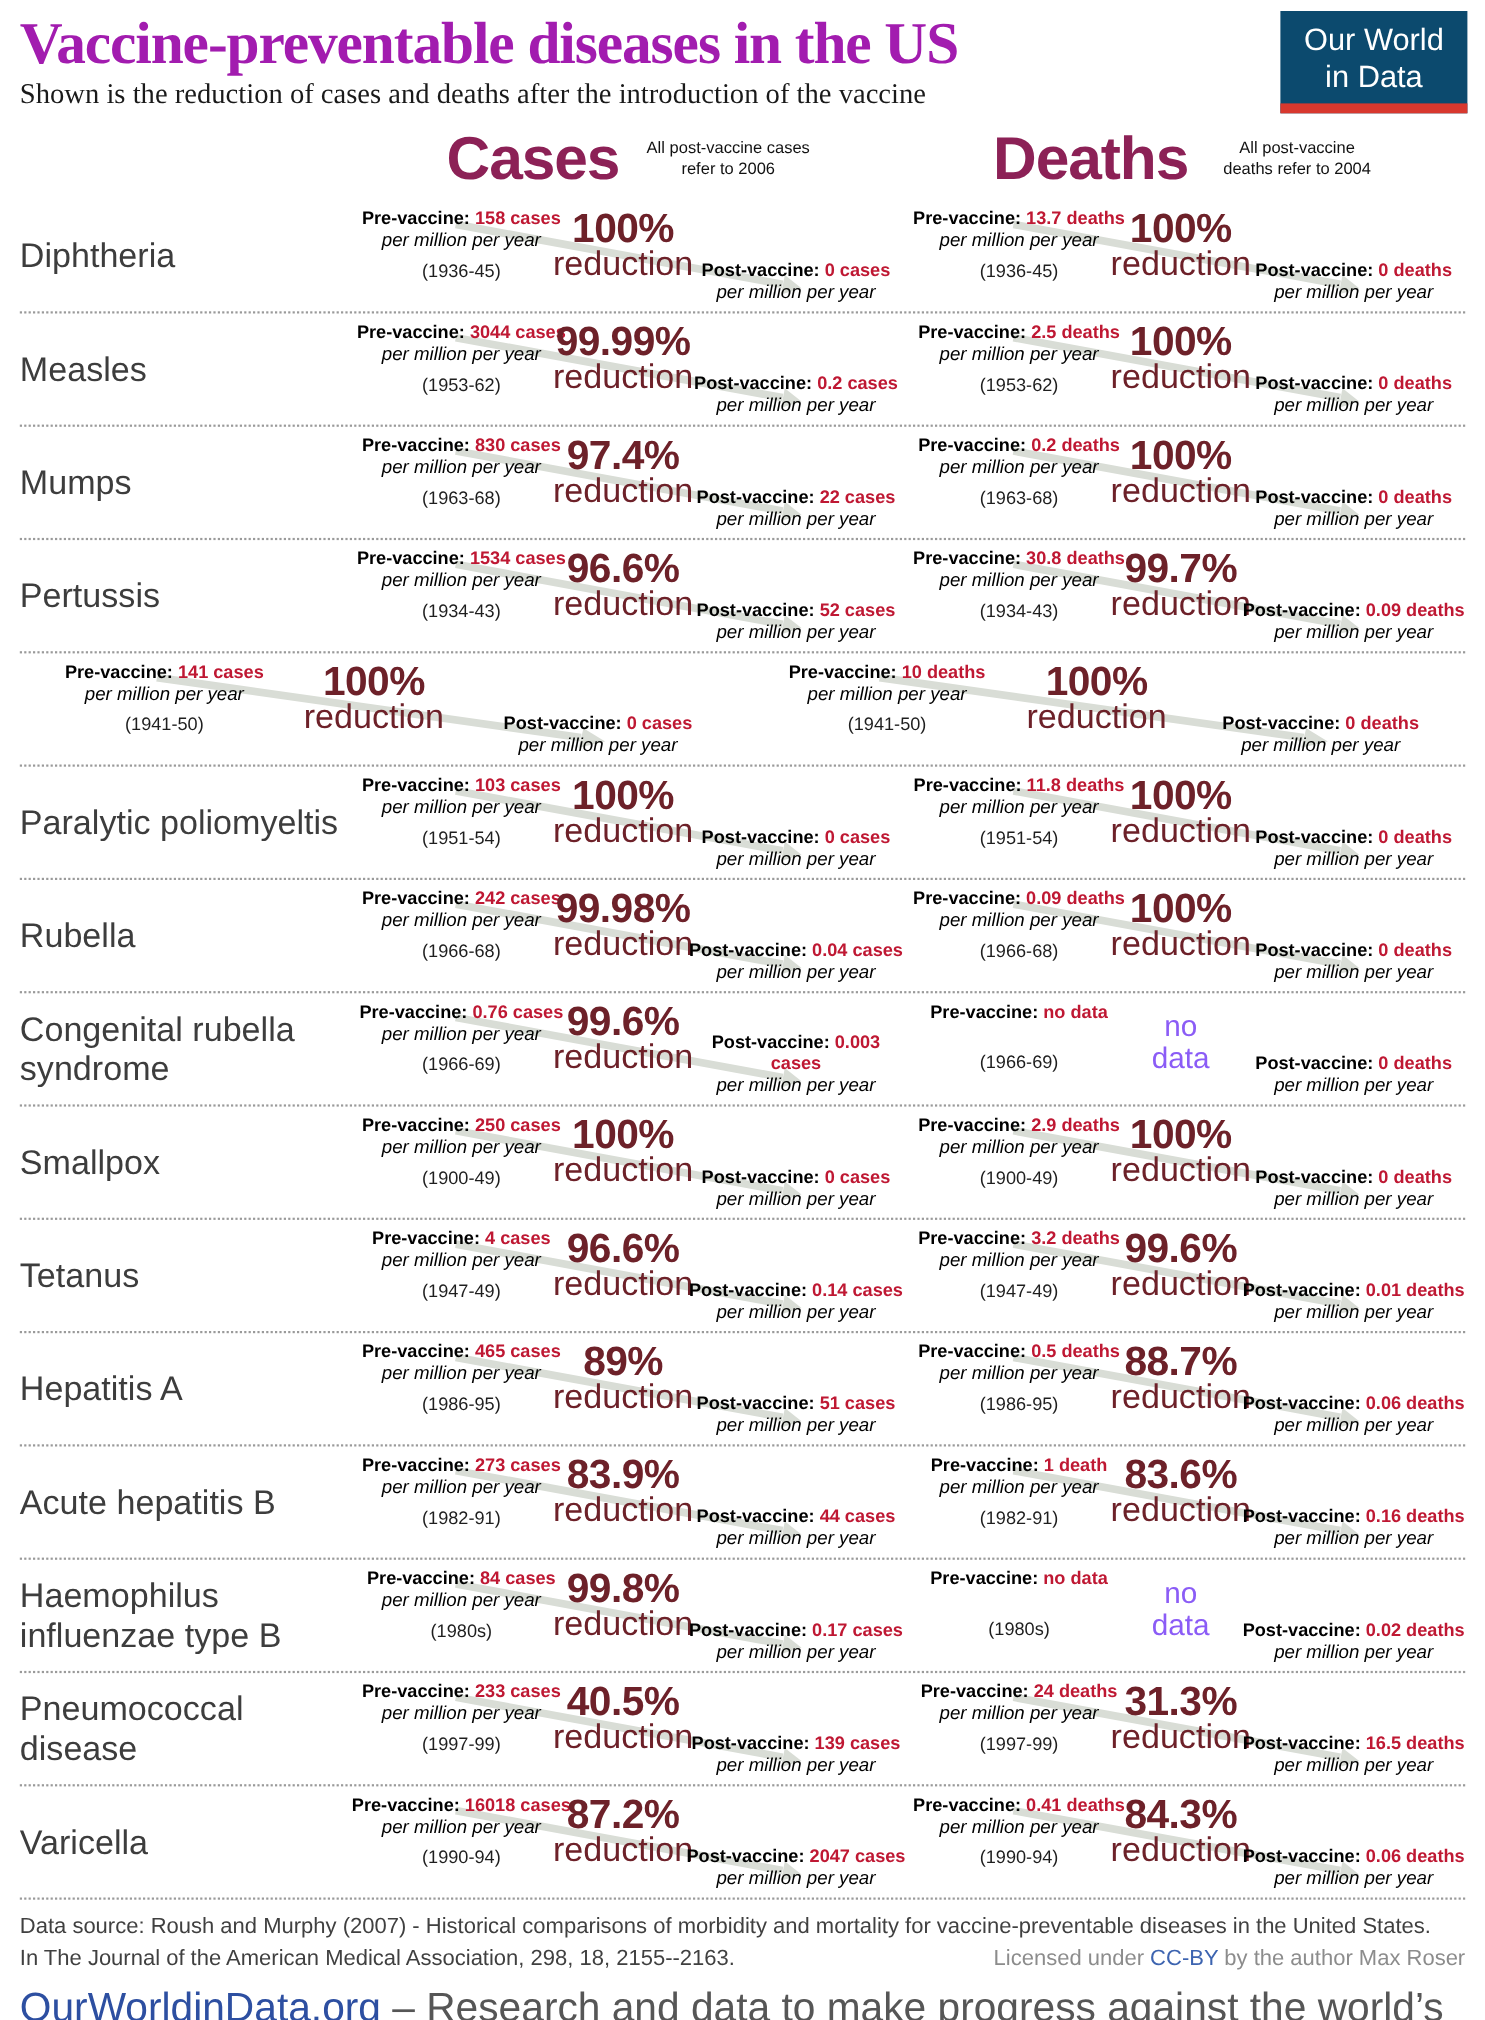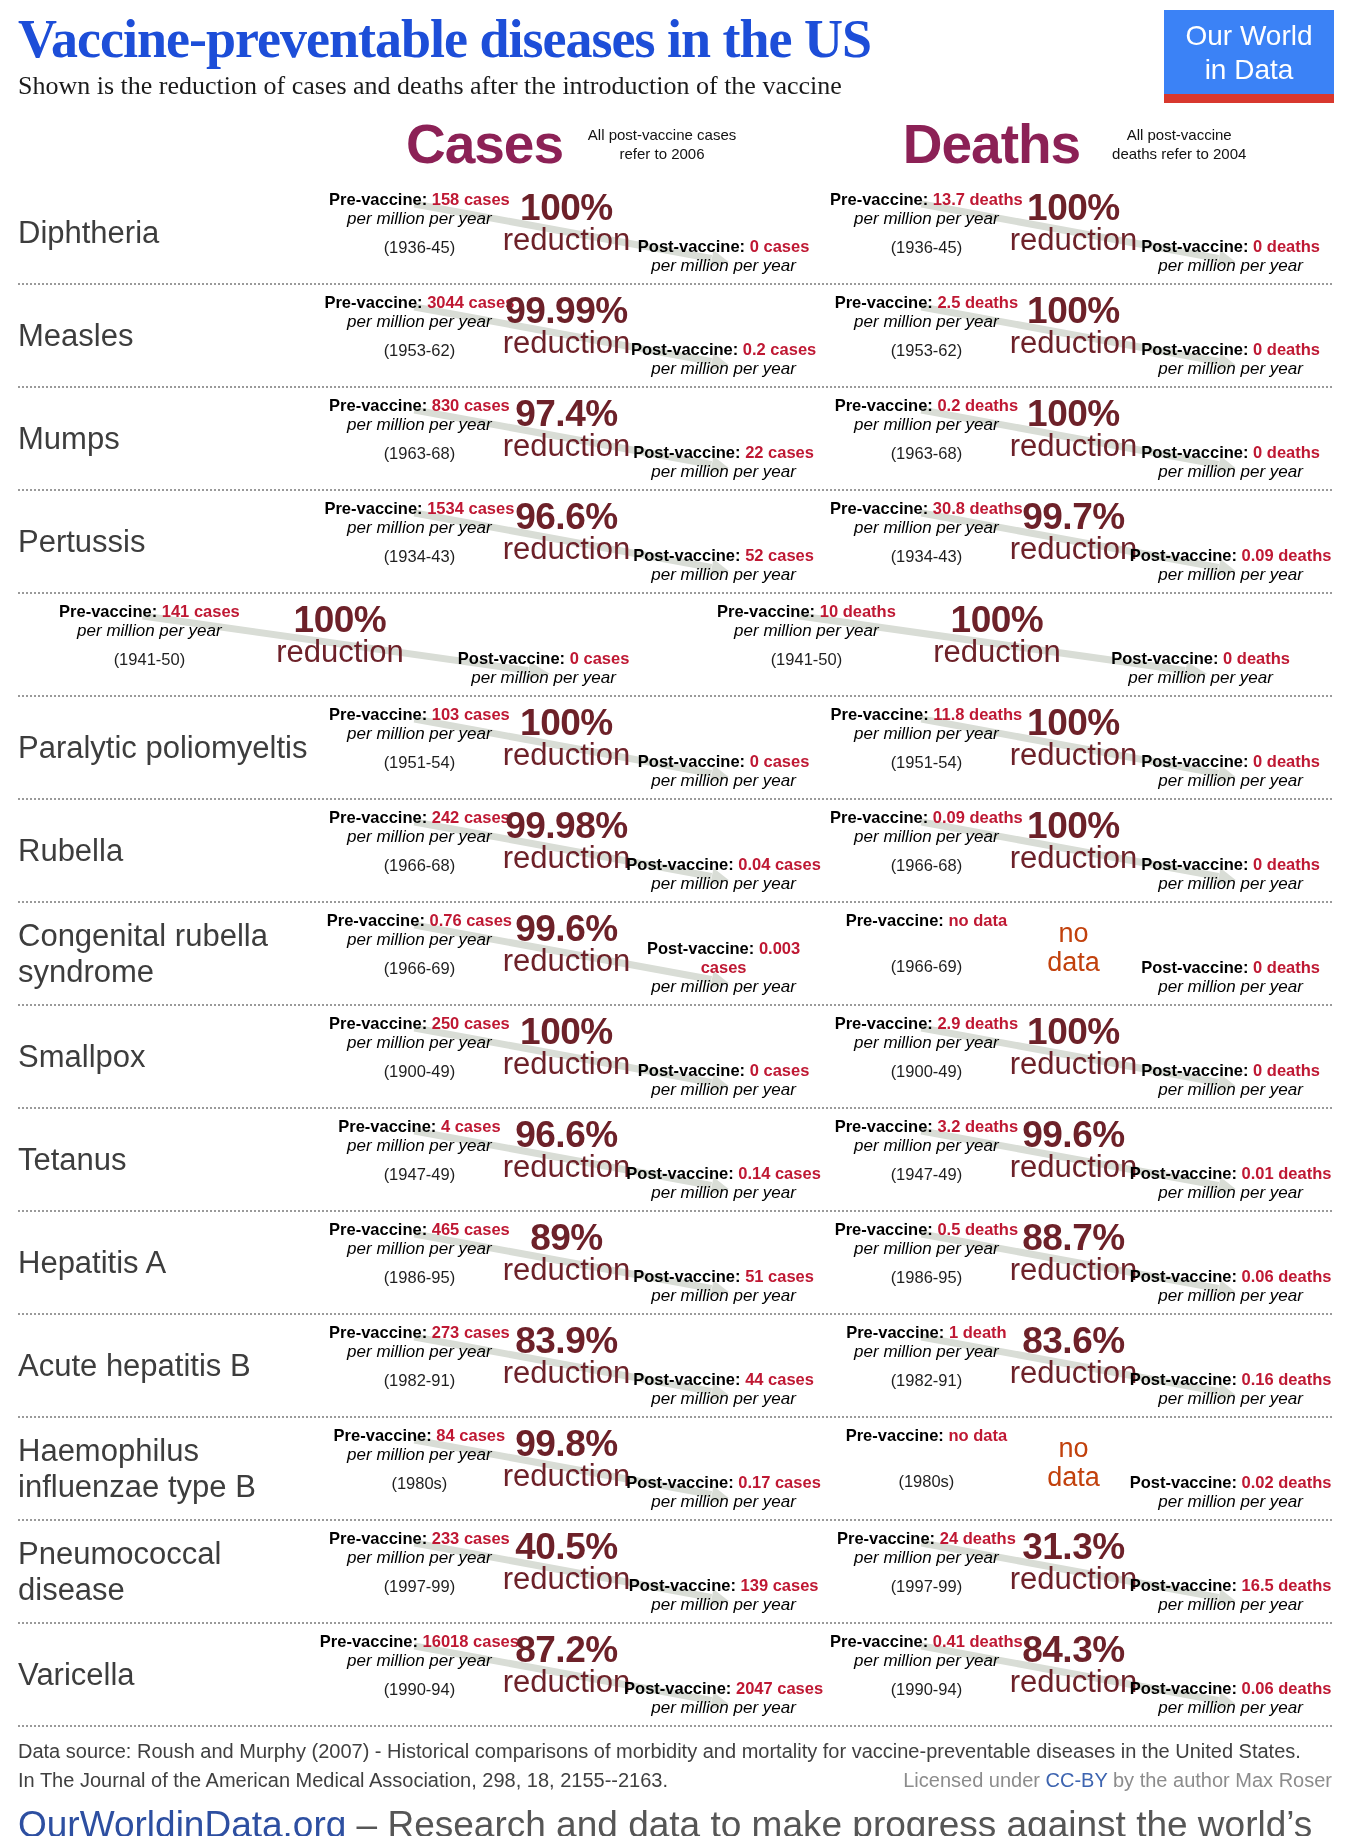--- a/index.html
+++ b/index.html
@@ -1,23 +1,23 @@
 <!DOCTYPE html>
 <html><head>
 <meta charset="utf-8">
 <style>
   html,body { margin:0; padding:0; background:#ffffff; }
   body { width:1350px; font-family:"Liberation Sans", sans-serif; color:#111; }
   .page { position:relative; padding:6px 18px 0 18px; box-sizing:border-box; width:1350px; }
 
   
   .title { font-family:"Liberation Serif", serif; font-weight:700; font-size:54px;
-           letter-spacing:-1px; margin:4px 0 0 0; color:#1d4ed8; line-height:1.08; }
+           letter-spacing:-1px; margin:4px 0 0 0; color:#a21caf; line-height:1.08; }
   .subtitle { font-family:"Liberation Serif", serif; font-size:26px; margin:3px 0 0 0; color:#1a1a1a; }
-  .logo { position:absolute; top:10px; right:16px; width:170px; background:#3b82f6; color:#fff;
+  .logo { position:absolute; top:10px; right:16px; width:170px; background:#0c4a6e; color:#fff;
           text-align:center; font-size:28px; line-height:1.22; padding:9px 4px 7px 4px;
           border-bottom:9px solid #d8382e; box-sizing:border-box; }
 
   
   .colheads { display:flex; margin-top:16px; }
   .name-spacer { width:300px; }
   .colhead { flex:1; display:flex; align-items:center; justify-content:center; gap:24px; }
   .colhead .big { font-size:55px; font-weight:700; color:#8c2156; letter-spacing:-1px; line-height:1; }
   .colhead .note { font-size:15px; width:150px; text-align:center; color:#111; line-height:1.25; font-weight:400; }
 
@@ -32,21 +32,21 @@
   .lineA { font-size:16.5px; font-weight:700; color:#000; line-height:1.15; }
   .lineA .val { color:#bf1833; }
   .unit  { font-size:17px; color:#000000; line-height:1.2;font-style:italic; }
   .years { font-size:16.5px; color:#1e1e1e; margin-top:8px; }
   .pre.nd .years { margin-top:27px; }
 
   .redblock { position:absolute; left:31%; top:7px; width:36%; text-align:center; color:#6d2129; z-index:2; }
   .pct  { font-size:37px; font-weight:700; line-height:1; letter-spacing:-0.5px; }
   .word { font-size:31px; line-height:0.88; }
   .nodata { position:absolute; left:31%; top:16px; width:36%; text-align:center;
-            color:#c2410c; font-size:27px; line-height:1.08; z-index:2; }
+            color:#8b5cf6; font-size:27px; line-height:1.08; z-index:2; }
 
   .arrow { position:absolute; left:0; top:0; width:100%; height:100%; z-index:1; }
   .arrow line { stroke:#d9ddd6; stroke-width:7; }
   .arrow polygon { fill:#d9ddd6; }
 
   
   .footer { padding:10px 0 14px 0; }
   .src { color:#404040; font-size:20px; line-height:1.45; }
   .src-row2 { display:flex; justify-content:space-between; align-items:baseline; }
   .license { color:#8c8c8c; font-size:20px; }

